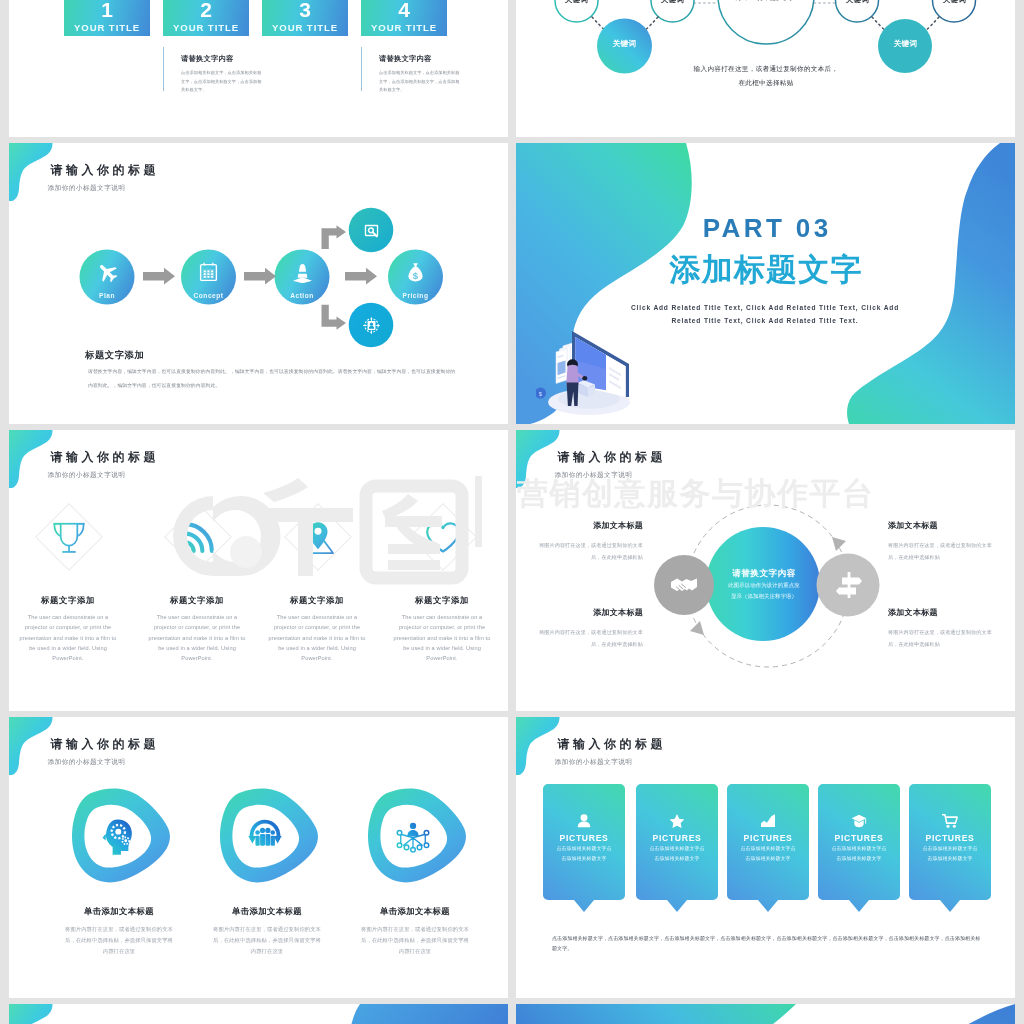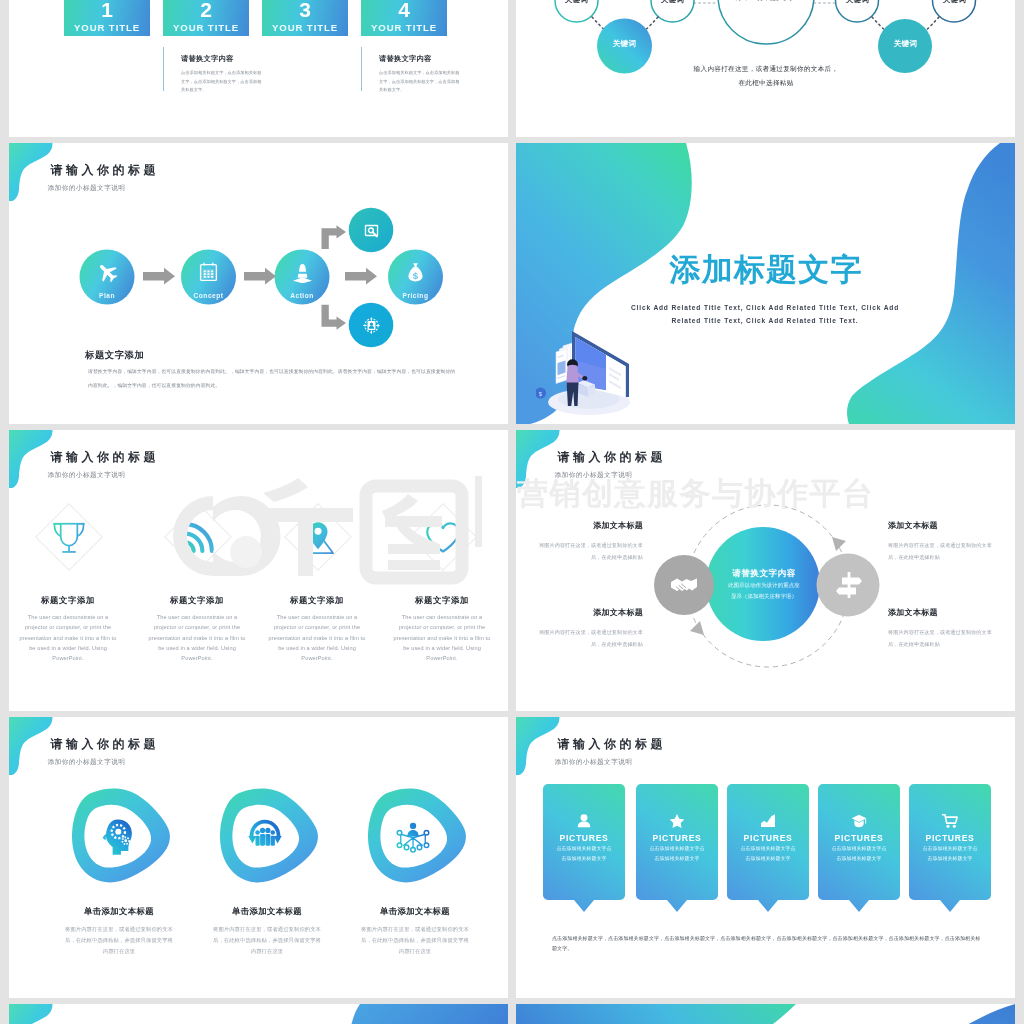--- a/index.html
+++ b/index.html
@@ -342,20 +342,21 @@
         </linearGradient>
       </defs>
       <rect x="0" y="0" width="499" height="281" fill="#fff"></rect>
       <path d="M0,0 L170,0 C179,30 177,64 167,83 C154,106 121,124 97,139
                C79,150 65,163 59,182 C53,202 57,232 52,249 C47,266 30,277 14,281
                L0,281 Z" fill="url(#g4l)"></path>
       <path d="M499,0 L499,281 L333,281 C330,272 330,262 336,253
                C352,236 390,218 408,204 C426,191 435,175 438,150
                C441,120 442,70 451,48 C458,26 469,11 484,0 Z" fill="url(#g4r)"></path>
     </svg>
+    <div class="s4-part">PART 03</div>
     <div class="s4-title">添加标题文字</div>
     <div class="s4-desc">
       <div>Click Add Related Title Text, Click Add Related Title Text, Click Add</div>
       <div>Related Title Text, Click Add Related Title Text.</div>
     </div>
     <svg class="s4-illu" width="106" height="94" viewBox="0 0 106 94">
 
       <ellipse cx="53" cy="74" rx="41" ry="13" fill="#edf0fa"></ellipse>
       <ellipse cx="53" cy="71" rx="31" ry="9.8" fill="#e3e8f7"></ellipse>
 

